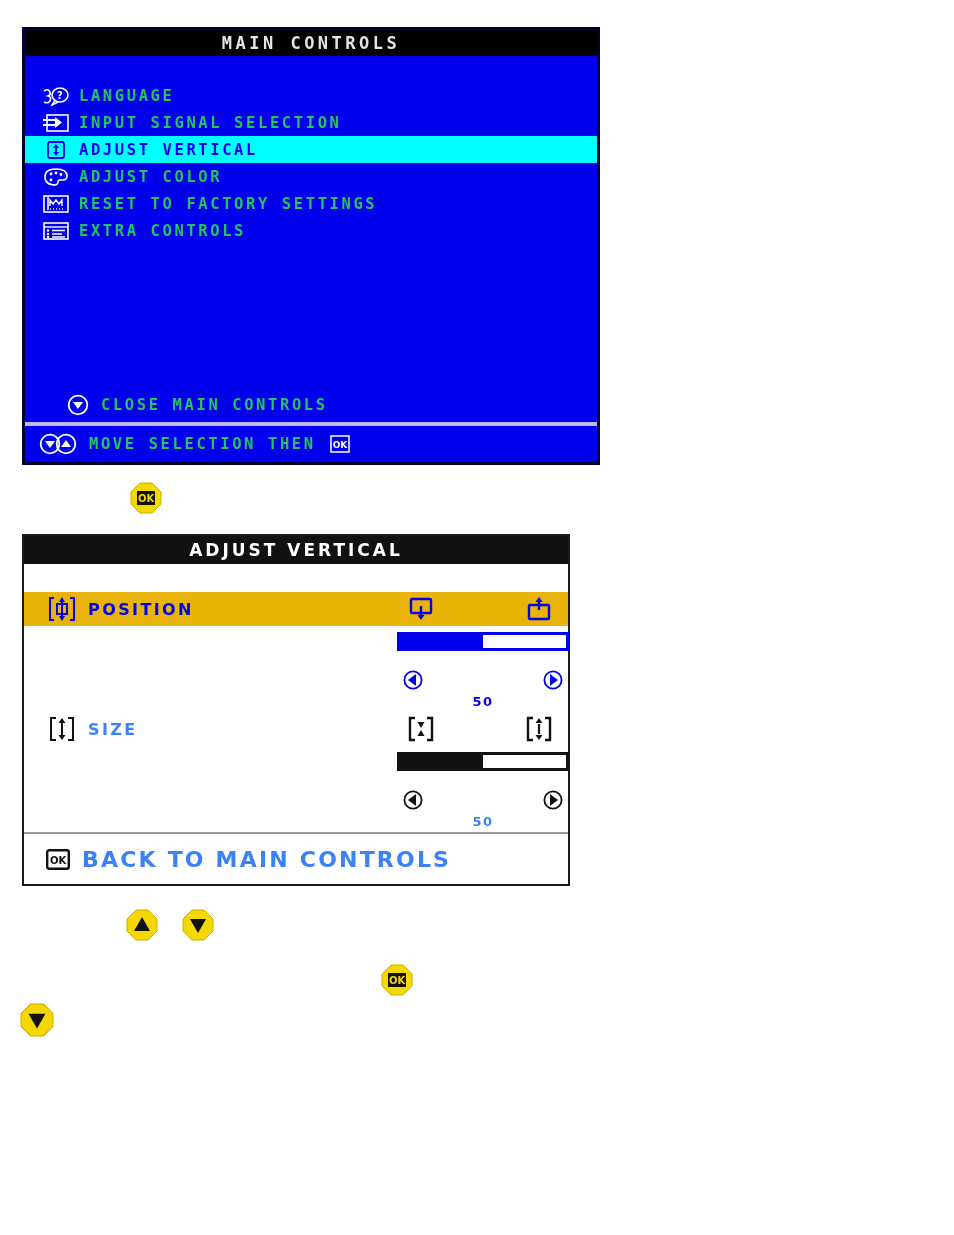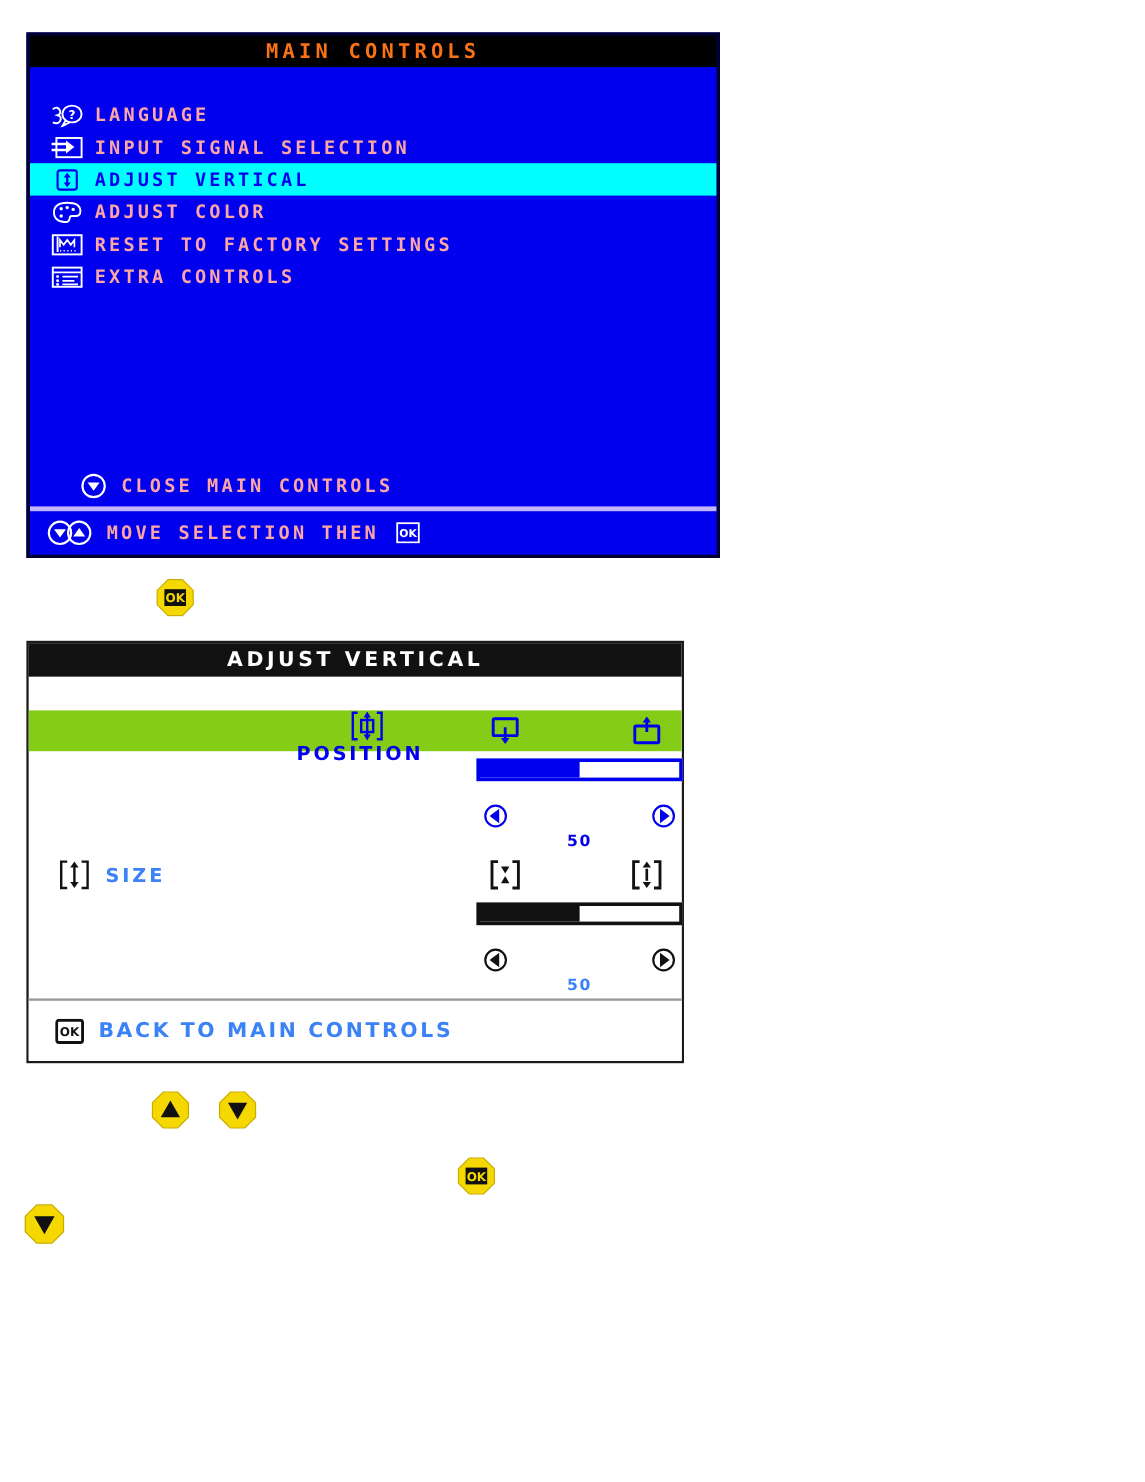--- a/index.html
+++ b/index.html
@@ -22,21 +22,21 @@
     top: 27px;
     width: 578px;
     height: 438px;
     background: #0000b4;
     border: 3px solid #000033;
     box-sizing: border-box;
   }
   #main-controls-titlebar {
     height: 26px;
     background: #000000;
-    color: #f97316;
+    color: #e5e5e5;
     text-align: center;
     font-size: 17px;
     font-weight: bold;
     letter-spacing: 3.5px;
     line-height: 26px;
     font-family: "DejaVu Sans Mono", "Liberation Mono", monospace;
   }
   #main-controls-body {
     background: #0000ee;
     height: calc(100% - 26px);
@@ -63,21 +63,21 @@
     height: 22px;
     display: flex;
     align-items: center;
     justify-content: center;
   }
   .mc-label {
     font-family: "DejaVu Sans Mono", "Liberation Mono", monospace;
     font-size: 15.5px;
     font-weight: bold;
     letter-spacing: 2.6px;
-    color: #fca5a5;
+    color: #22c55e;
     margin-left: 6px;
     white-space: nowrap;
   }
   .mc-row.selected .mc-label { color: #0000ee; }
 
   #mc-close-row {
     position: absolute;
     left: 0;
     top: 334px;
     width: 100%;
@@ -125,24 +125,23 @@
   #av-body {
     position: relative;
     height: calc(100% - 28px);
     background: #ffffff;
   }
   .av-row-highlight {
     position: absolute;
     left: 0; right: 0;
     top: 28px;
     height: 34px;
-    background: #84cc16;
-    display: flex;
-    align-items: center;
-    flex-direction: column;
+    background: #eab308;
+    display: flex;
+    align-items: center;
   }
   .av-item-icon {
     width: 36px;
     min-width: 36px;
     display: flex;
     align-items: center;
     justify-content: center;
     margin-left: 20px;
   }
   .av-item-label {
@@ -203,21 +202,21 @@
     left: 0; right: 0;
     bottom: 0;
     height: 52px;
     border-top: 2px solid #9a9a9a;
     display: flex;
     align-items: center;
     padding-left: 22px;
     box-sizing: border-box;
     background: #ffffff;
   }
-  #av-footer .av-item-label { margin-left: 12px; font-size: 17px; letter-spacing: 2.2px; }
+  #av-footer .av-item-label { margin-left: 12px; font-size: 22px; letter-spacing: 2.2px; }
 
   
   .ybtn {
     position: absolute;
     width: 32px;
     height: 32px;
   }
   #btn-ok-1 { left: 130px; top: 482px; }
   #btn-up-1 { left: 126px; top: 909px; }
   #btn-down-1 { left: 182px; top: 909px; }

